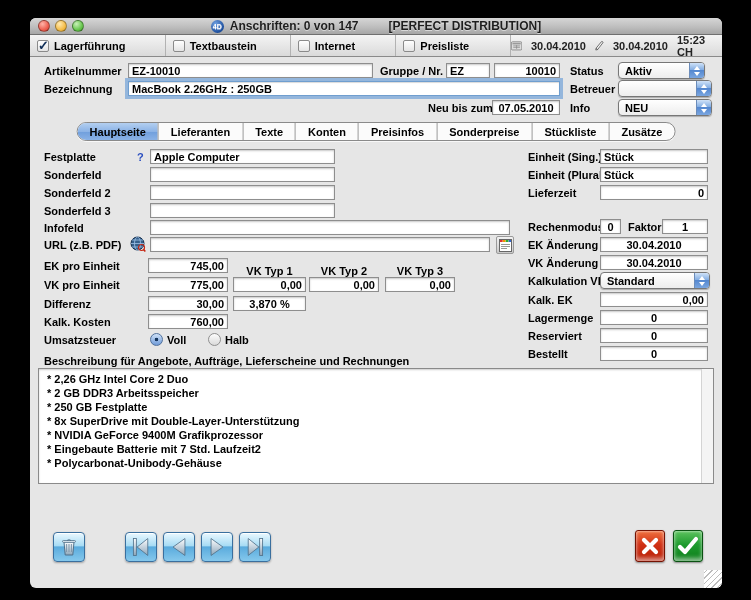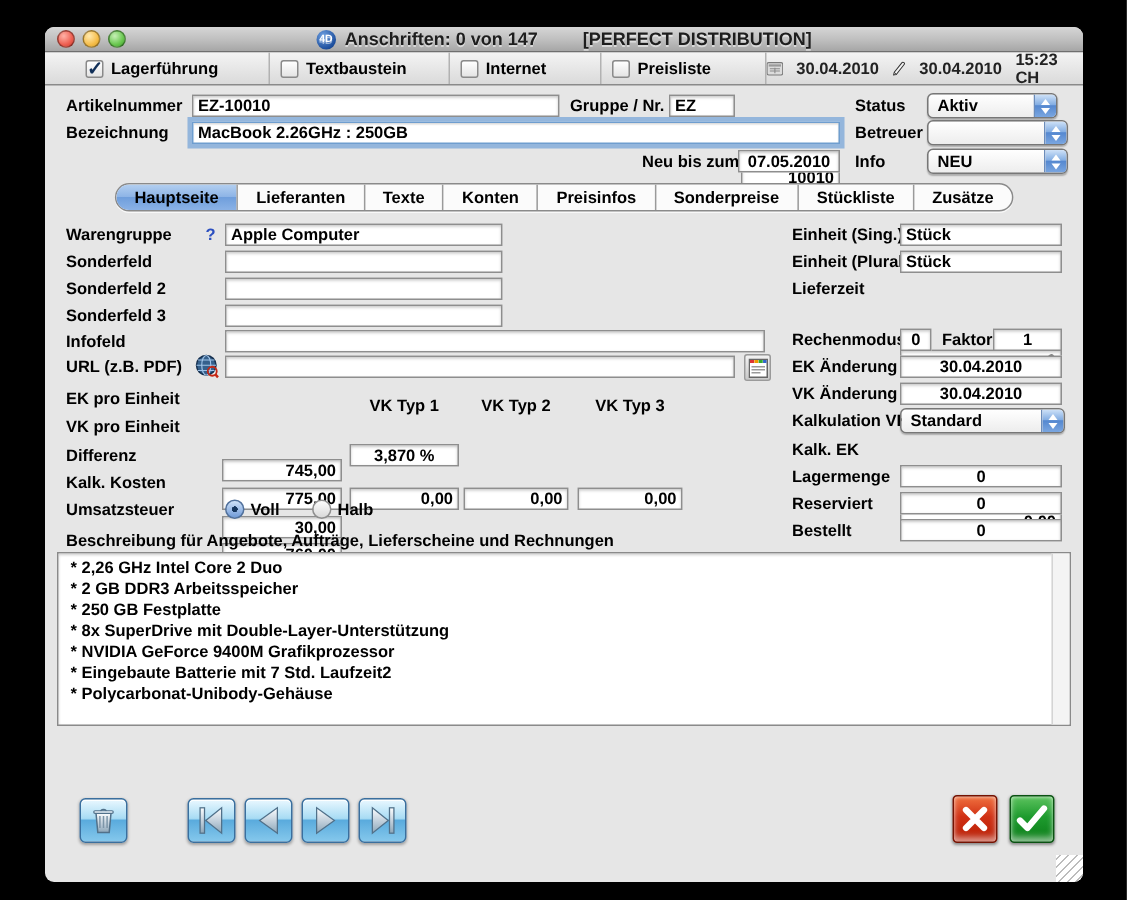--- a/index.html
+++ b/index.html
@@ -25,37 +25,37 @@
             background:radial-gradient(circle at 35% 30%, #6fa0e0, #1d4f9e 70%, #123569);
             color:#fff; font-size:7px; font-weight:bold; display:flex; align-items:center; justify-content:center; }
   .title-suffix { margin-left:24px; }
 
   
   .toolbar { position:absolute; left:0; top:17px; width:100%; height:22px;
              background:linear-gradient(#f4f4f4,#dadada); border-bottom:1px solid #8a8a8a;
              display:flex; align-items:stretch; }
   .tb-cell { display:flex; align-items:center; gap:5px; padding-left:7px;
              border-right:1px solid #b2b2b2; }
-  .tb-cell:nth-child(1){ width:152px;margin-left:20px; } .tb-cell:nth-child(2){ width:140px; }
+  .tb-cell:nth-child(1){ width:152px; } .tb-cell:nth-child(2){ width:140px; }
   .tb-cell:nth-child(3){ width:118px; } .tb-cell:nth-child(4){ width:128px; }
   .tb-cell:nth-child(5){ width:138px; border-right:none; }
   .tb-dates { flex:1; display:flex; align-items:center; justify-content:flex-end; gap:9px;
               padding-right:10px; font-size:11px; font-weight:bold; color:#222; }
   .checkbox { width:12px; height:12px; border:1px solid #8a8a8a; border-radius:2px;
               background:linear-gradient(#ffffff,#e4e4e4); position:relative; flex:none; }
   .checkbox.checked::after { content:"✓"; position:absolute; left:0px; top:-3px;
               font-size:13px; font-weight:bold; color:#112f58; }
   .tb-label { font-size:11px; font-weight:bold; color:#000; white-space:nowrap; }
 
   
   .lbl { position:absolute; font-size:11px; font-weight:bold; color:#000; white-space:nowrap; }
   .fld { position:absolute; height:15px; background:#fff; border:1px solid #8e8e8e;
          box-shadow:inset 0 1px 2px rgba(0,0,0,.22); font-size:11px; font-weight:bold; color:#000;
          display:flex; align-items:center; padding:0 3px; overflow:hidden; white-space:nowrap; }
-  .fld.right  { justify-content:flex-end;margin-top:48px; }
+  .fld.right  { justify-content:flex-end; }
   .fld.center { justify-content:center; }
   .fld.focused { border-color:#6f9ecf; box-shadow:0 0 0 3px rgba(120,165,216,.75), inset 0 1px 1px rgba(0,0,0,.15); }
   .popup { position:absolute; height:17px; background:linear-gradient(#ffffff,#ededed);
            border:1px solid #777; border-radius:4px; display:flex; align-items:center;
            box-shadow:0 1px 1px rgba(0,0,0,.25); font-size:11px; font-weight:bold; padding-left:6px; }
   .popup .cap { margin-left:auto; width:15px; align-self:stretch;
                 background:linear-gradient(#cfe2f8,#84aee3 45%,#5588d0 50%,#7aa6e0);
                 border-left:1px solid #6b8cba; border-radius:0 3px 3px 0;
                 display:flex; flex-direction:column; align-items:center; justify-content:center; gap:2px; }
   .arr-up   { width:0; height:0; border-left:3px solid transparent; border-right:3px solid transparent; border-bottom:4px solid #fff; }
@@ -204,21 +204,21 @@
       <span class="tab selected">Hauptseite</span>
       <span class="tab">Lieferanten</span>
       <span class="tab">Texte</span>
       <span class="tab">Konten</span>
       <span class="tab">Preisinfos</span>
       <span class="tab">Sonderpreise</span>
       <span class="tab">Stückliste</span>
       <span class="tab">Zusätze</span>
     </div>
 
-    <span class="lbl" style="left:14px; top:133px">Warengruppe</span>
+    <span class="lbl" style="left:14px; top:133px">Festplatte</span>
     <span class="lbl help-q" style="left:107px; top:133px">?</span>
     <div class="fld" style="left:120px; top:131px; width:185px">Apple Computer</div>
 
     <span class="lbl" style="left:14px; top:151px">Sonderfeld</span>
     <div class="fld" style="left:120px; top:149px; width:185px"></div>
 
     <span class="lbl" style="left:14px; top:169px">Sonderfeld 2</span>
     <div class="fld" style="left:120px; top:167px; width:185px"></div>
 
     <span class="lbl" style="left:14px; top:187px">Sonderfeld 3</span>

